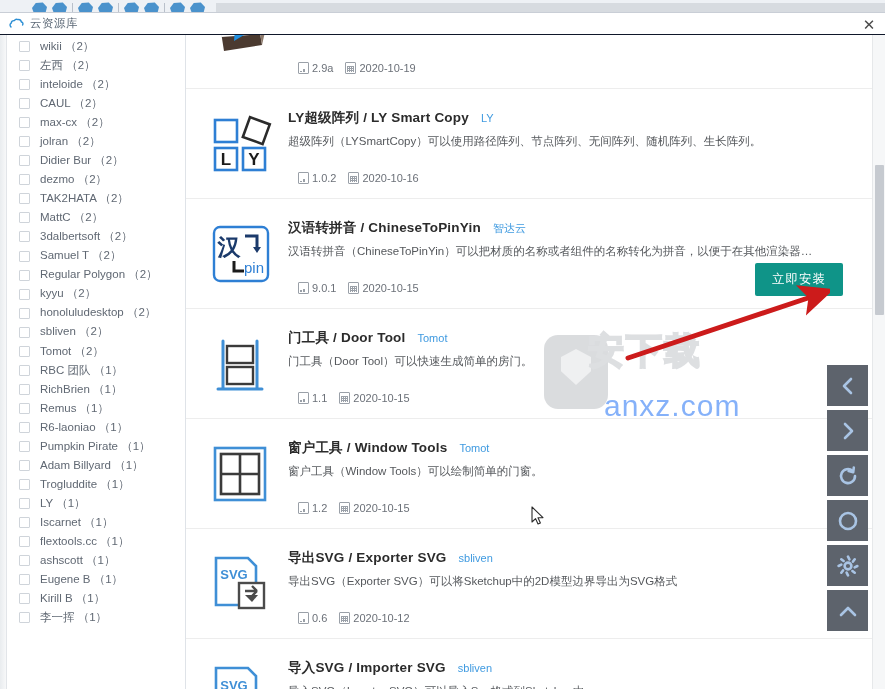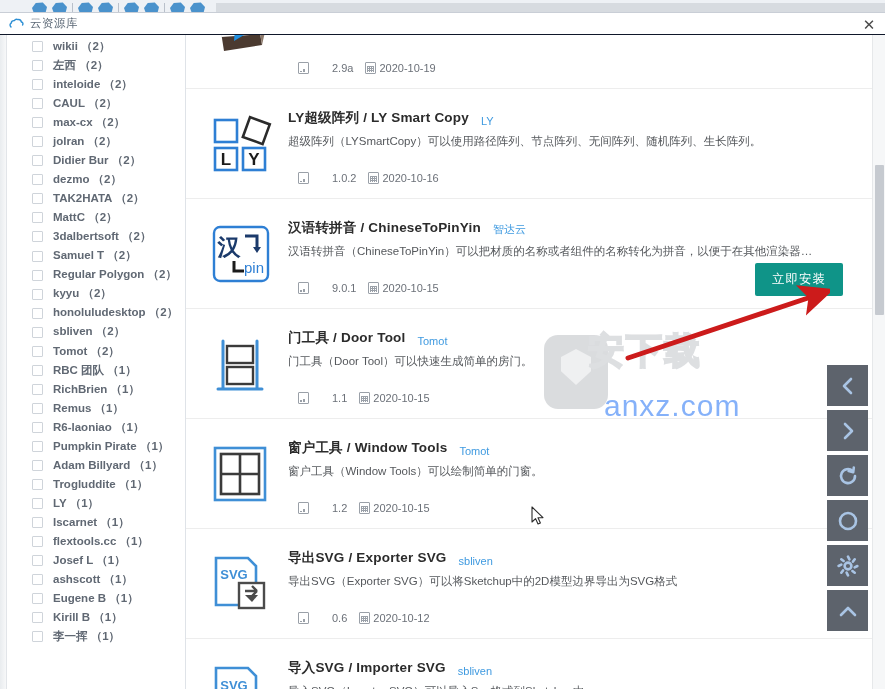--- a/index.html
+++ b/index.html
@@ -66,21 +66,21 @@
     border-right: 1px solid #dfe3e8;
     padding-top: 0px;
     position: relative;
     overflow: hidden;
   }
   .sidebar-edge {
     position: absolute; left: 0; top: 0; width: 7px; height: 654px;
     background: linear-gradient(to right,#e9ecef,#f7f8f9);
     border-right: 1px solid #e2e5e9;
   }
-  .sb-list { padding-left: 32px; padding-top: 2px; font-weight: bold; }
+  .sb-list { padding-left: 19px; padding-top: 2px; }
   .sb-item {
     height: 19.05px;
     display: flex; align-items: center;
     cursor: pointer;
   }
   .sb-check {
     width: 11px; height: 11px;
     border: 1px solid #cfd4da;
     background: #fff;
     border-radius: 1px;
@@ -109,21 +109,21 @@
     padding: 14px 30px 0 12px;
     border-bottom: 1px solid #ededed;
     background: #fff;
   }
   .pr-iconbox {
     width: 90px; flex: none;
     display: flex; align-items: flex-start; justify-content: center;
     padding-top: 12px;
   }
   .pr-main { flex: 1; min-width: 0; padding-top: 6px; }
-  .pr-titleline { display: flex; align-items: flex-end; white-space: nowrap; }
+  .pr-titleline { display: flex; align-items: center; white-space: nowrap; }
   .pr-title {
     font-size: 13.5px; font-weight: bold; color: #2b2b2b;
     letter-spacing: .2px;
   }
   .pr-author {
     margin-left: 12px; font-size: 11px; color: #3f9ae0;
   }
   .pr-desc {
     margin-top: 7px;
     font-size: 11.5px; color: #55585c;
@@ -151,21 +151,21 @@
     background-repeat: no-repeat;
   }
   .pr-meta .m-ico.cal::after {
     content: ""; position: absolute; left: 1px; top: 3px;
     width: 7px; height: 6px;
     background-image:
       linear-gradient(#9aa0a8 1px, transparent 1px),
       linear-gradient(90deg,#9aa0a8 1px, transparent 1px);
     background-size: 100% 2px, 2px 100%;
   }
-  .pr-version { margin-right: 12px; margin-left: 20px; }
+  .pr-version { margin-right: 12px; }
   .pr-date-wrap { display: flex; align-items: center; }
 
   .install-btn {
     position: absolute; right: 42px; bottom: 12px;
     background: #0f9488; color: #fff;
     font-size: 12.5px;
     padding: 8px 17px;
     border: none; border-radius: 2px;
     cursor: pointer; letter-spacing: 1px;
   }
@@ -379,24 +379,20 @@
             <span class="sb-check"></span>
             <span class="sb-label">LY （1）</span>
           </div>
           <div class="sb-item">
             <span class="sb-check"></span>
             <span class="sb-label">Iscarnet （1）</span>
           </div>
           <div class="sb-item">
             <span class="sb-check"></span>
             <span class="sb-label">flextools.cc （1）</span>
-          </div>
-          <div class="sb-item">
-            <span class="sb-check"></span>
-            <span class="sb-label">Josef L （1）</span>
           </div>
           <div class="sb-item">
             <span class="sb-check"></span>
             <span class="sb-label">ashscott （1）</span>
           </div>
           <div class="sb-item">
             <span class="sb-check"></span>
             <span class="sb-label">Eugene B （1）</span>
           </div>
           <div class="sb-item">

